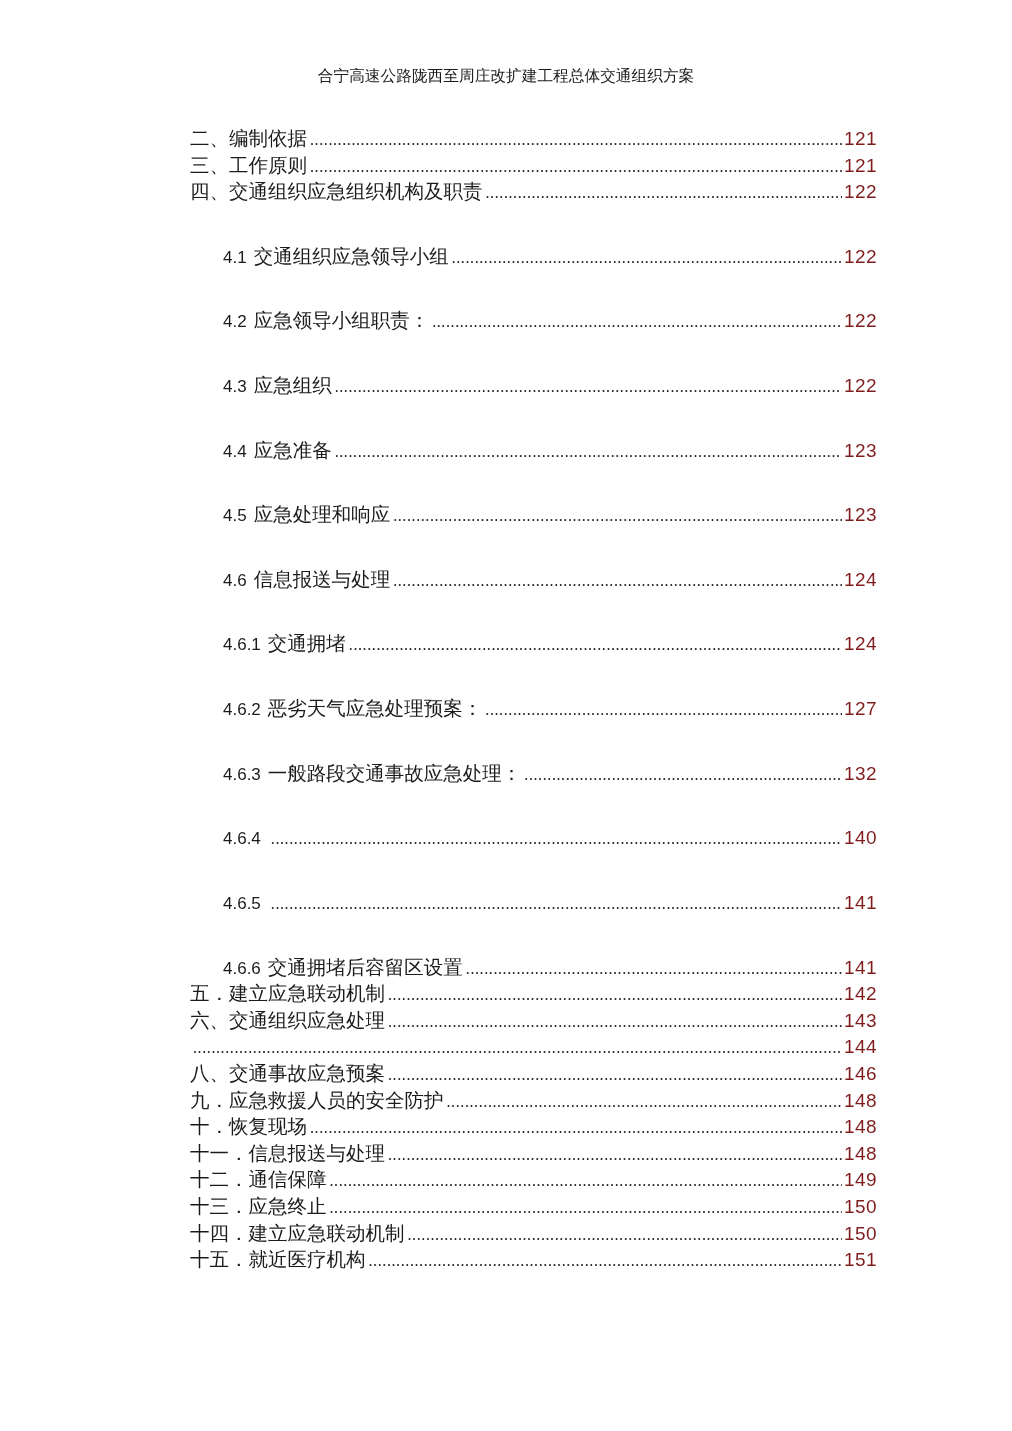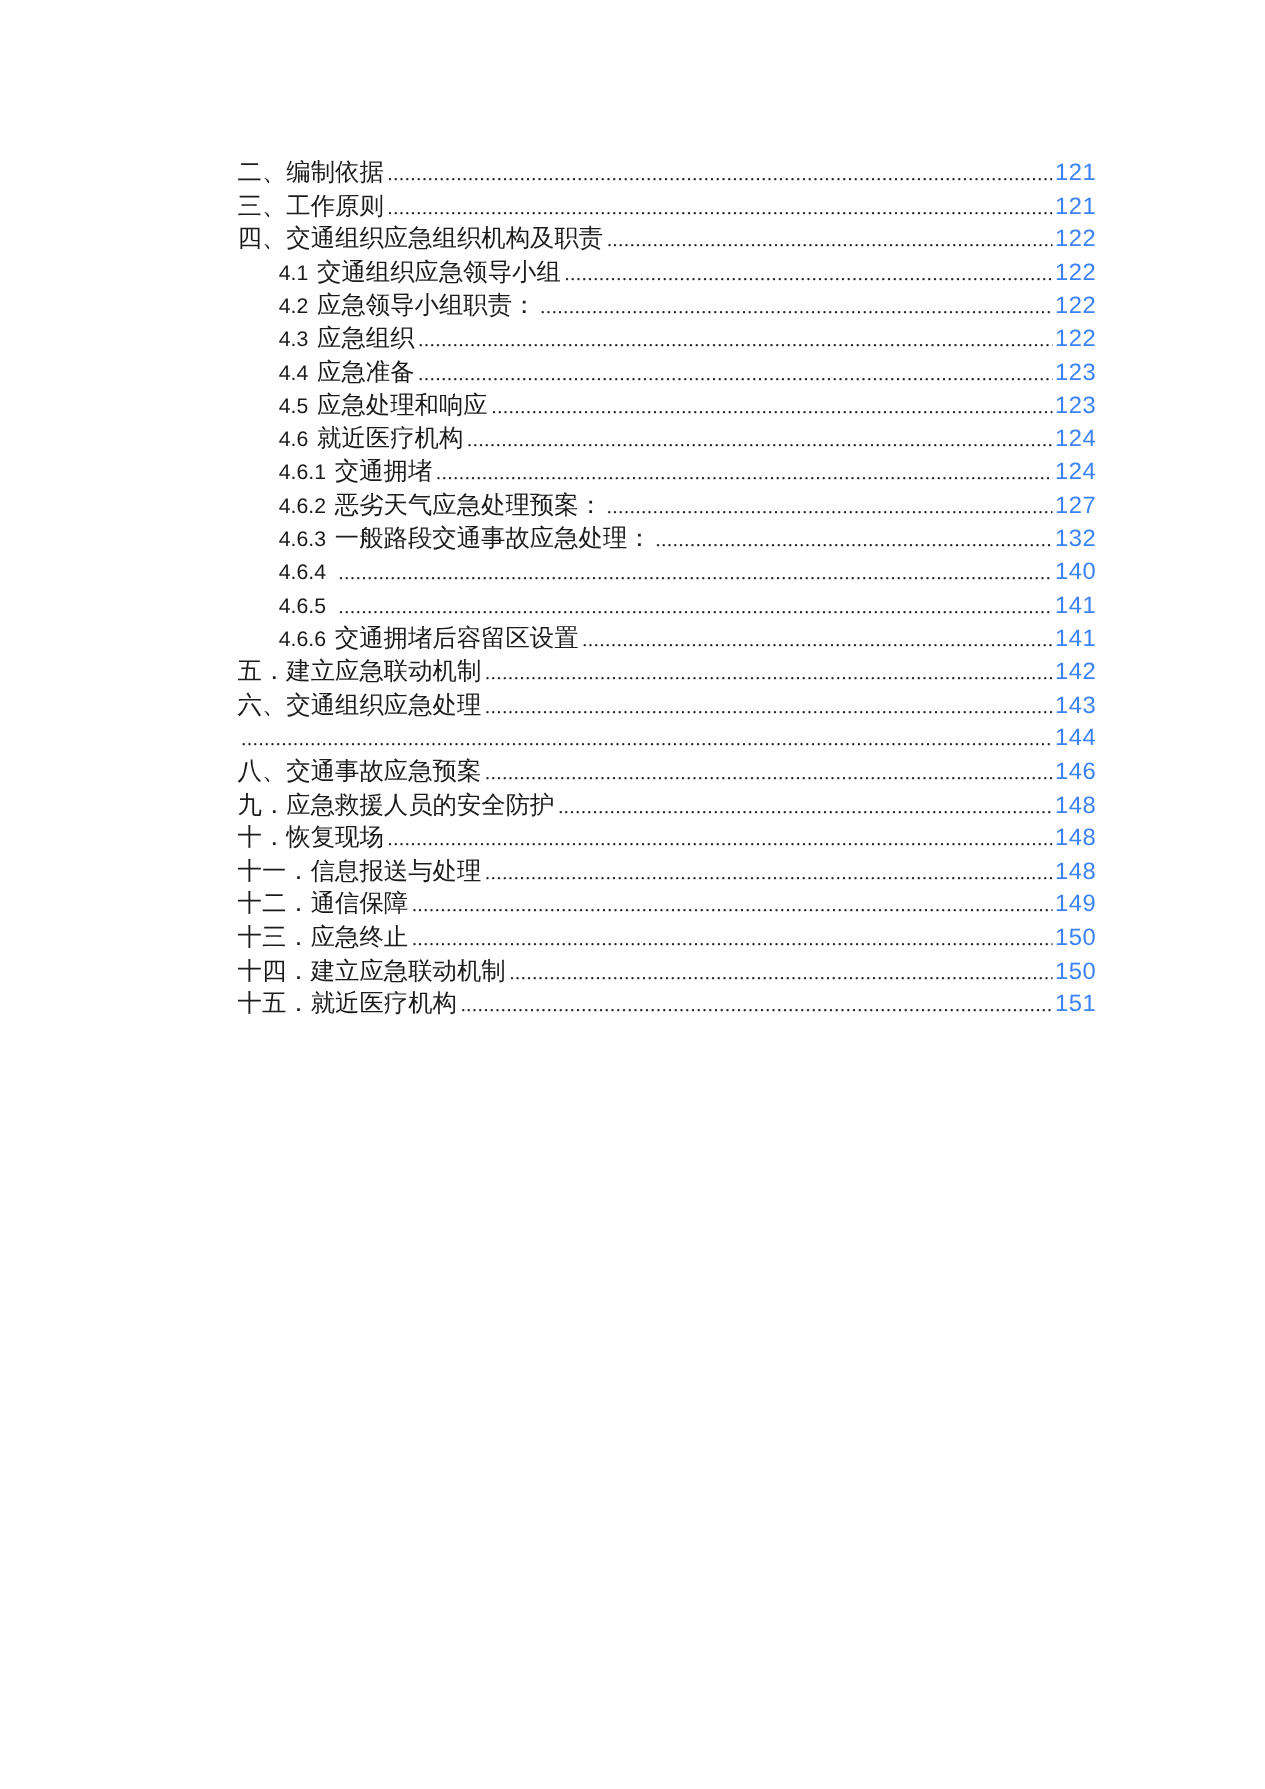--- a/index.html
+++ b/index.html
@@ -41,20 +41,21 @@
     display: flex;
     align-items: baseline;
     height: 26.62px;
     line-height: 26.62px;
     font-size: 19.5px;
     white-space: nowrap;
     cursor: pointer;
   }
   .toc-row.level-1 {
     padding-left: 33px;
+    margin-top: 38px;
   }
   .toc-num {
     font-family: "Liberation Sans", "DejaVu Sans", sans-serif;
     font-size: 17px;
     margin-right: 7px;
     flex: 0 0 auto;
   }
   .toc-label {
     flex: 0 0 auto;
     color: #1b1b1b;
@@ -67,28 +68,29 @@
     letter-spacing: 0.6px;
     color: #222222;
     padding: 0 3px 0 3px;
     min-width: 0;
   }
   .toc-page {
     flex: 0 0 auto;
     font-family: "Liberation Sans", "DejaVu Sans", sans-serif;
     font-size: 19px;
     letter-spacing: 0.4px;
-    color: #3b82f6;
+    color: #7f1d1d;
     padding-left: 2px;
   }
 </style>
 </head>
 <body>
 
 <div class="page">
+  <div class="doc-title">合宁高速公路陇西至周庄改扩建工程总体交通组织方案</div>
 
   <div class="toc" id="toc-container">
       <div class="toc-row level-0">
 
     <span class="toc-label">二、编制依据</span>
     <span class="toc-leader">....................................................................................................................................................................................................................................................................</span>
     <span class="toc-page">121</span>
   </div>
       <div class="toc-row level-0">
 
@@ -127,21 +129,21 @@
     <span class="toc-page">123</span>
   </div>
       <div class="toc-row level-1">
     <span class="toc-num">4.5</span>
     <span class="toc-label">应急处理和响应</span>
     <span class="toc-leader">....................................................................................................................................................................................................................................................................</span>
     <span class="toc-page">123</span>
   </div>
       <div class="toc-row level-1">
     <span class="toc-num">4.6</span>
-    <span class="toc-label">就近医疗机构</span>
+    <span class="toc-label">信息报送与处理</span>
     <span class="toc-leader">....................................................................................................................................................................................................................................................................</span>
     <span class="toc-page">124</span>
   </div>
       <div class="toc-row level-1">
     <span class="toc-num">4.6.1</span>
     <span class="toc-label">交通拥堵</span>
     <span class="toc-leader">....................................................................................................................................................................................................................................................................</span>
     <span class="toc-page">124</span>
   </div>
       <div class="toc-row level-1">

